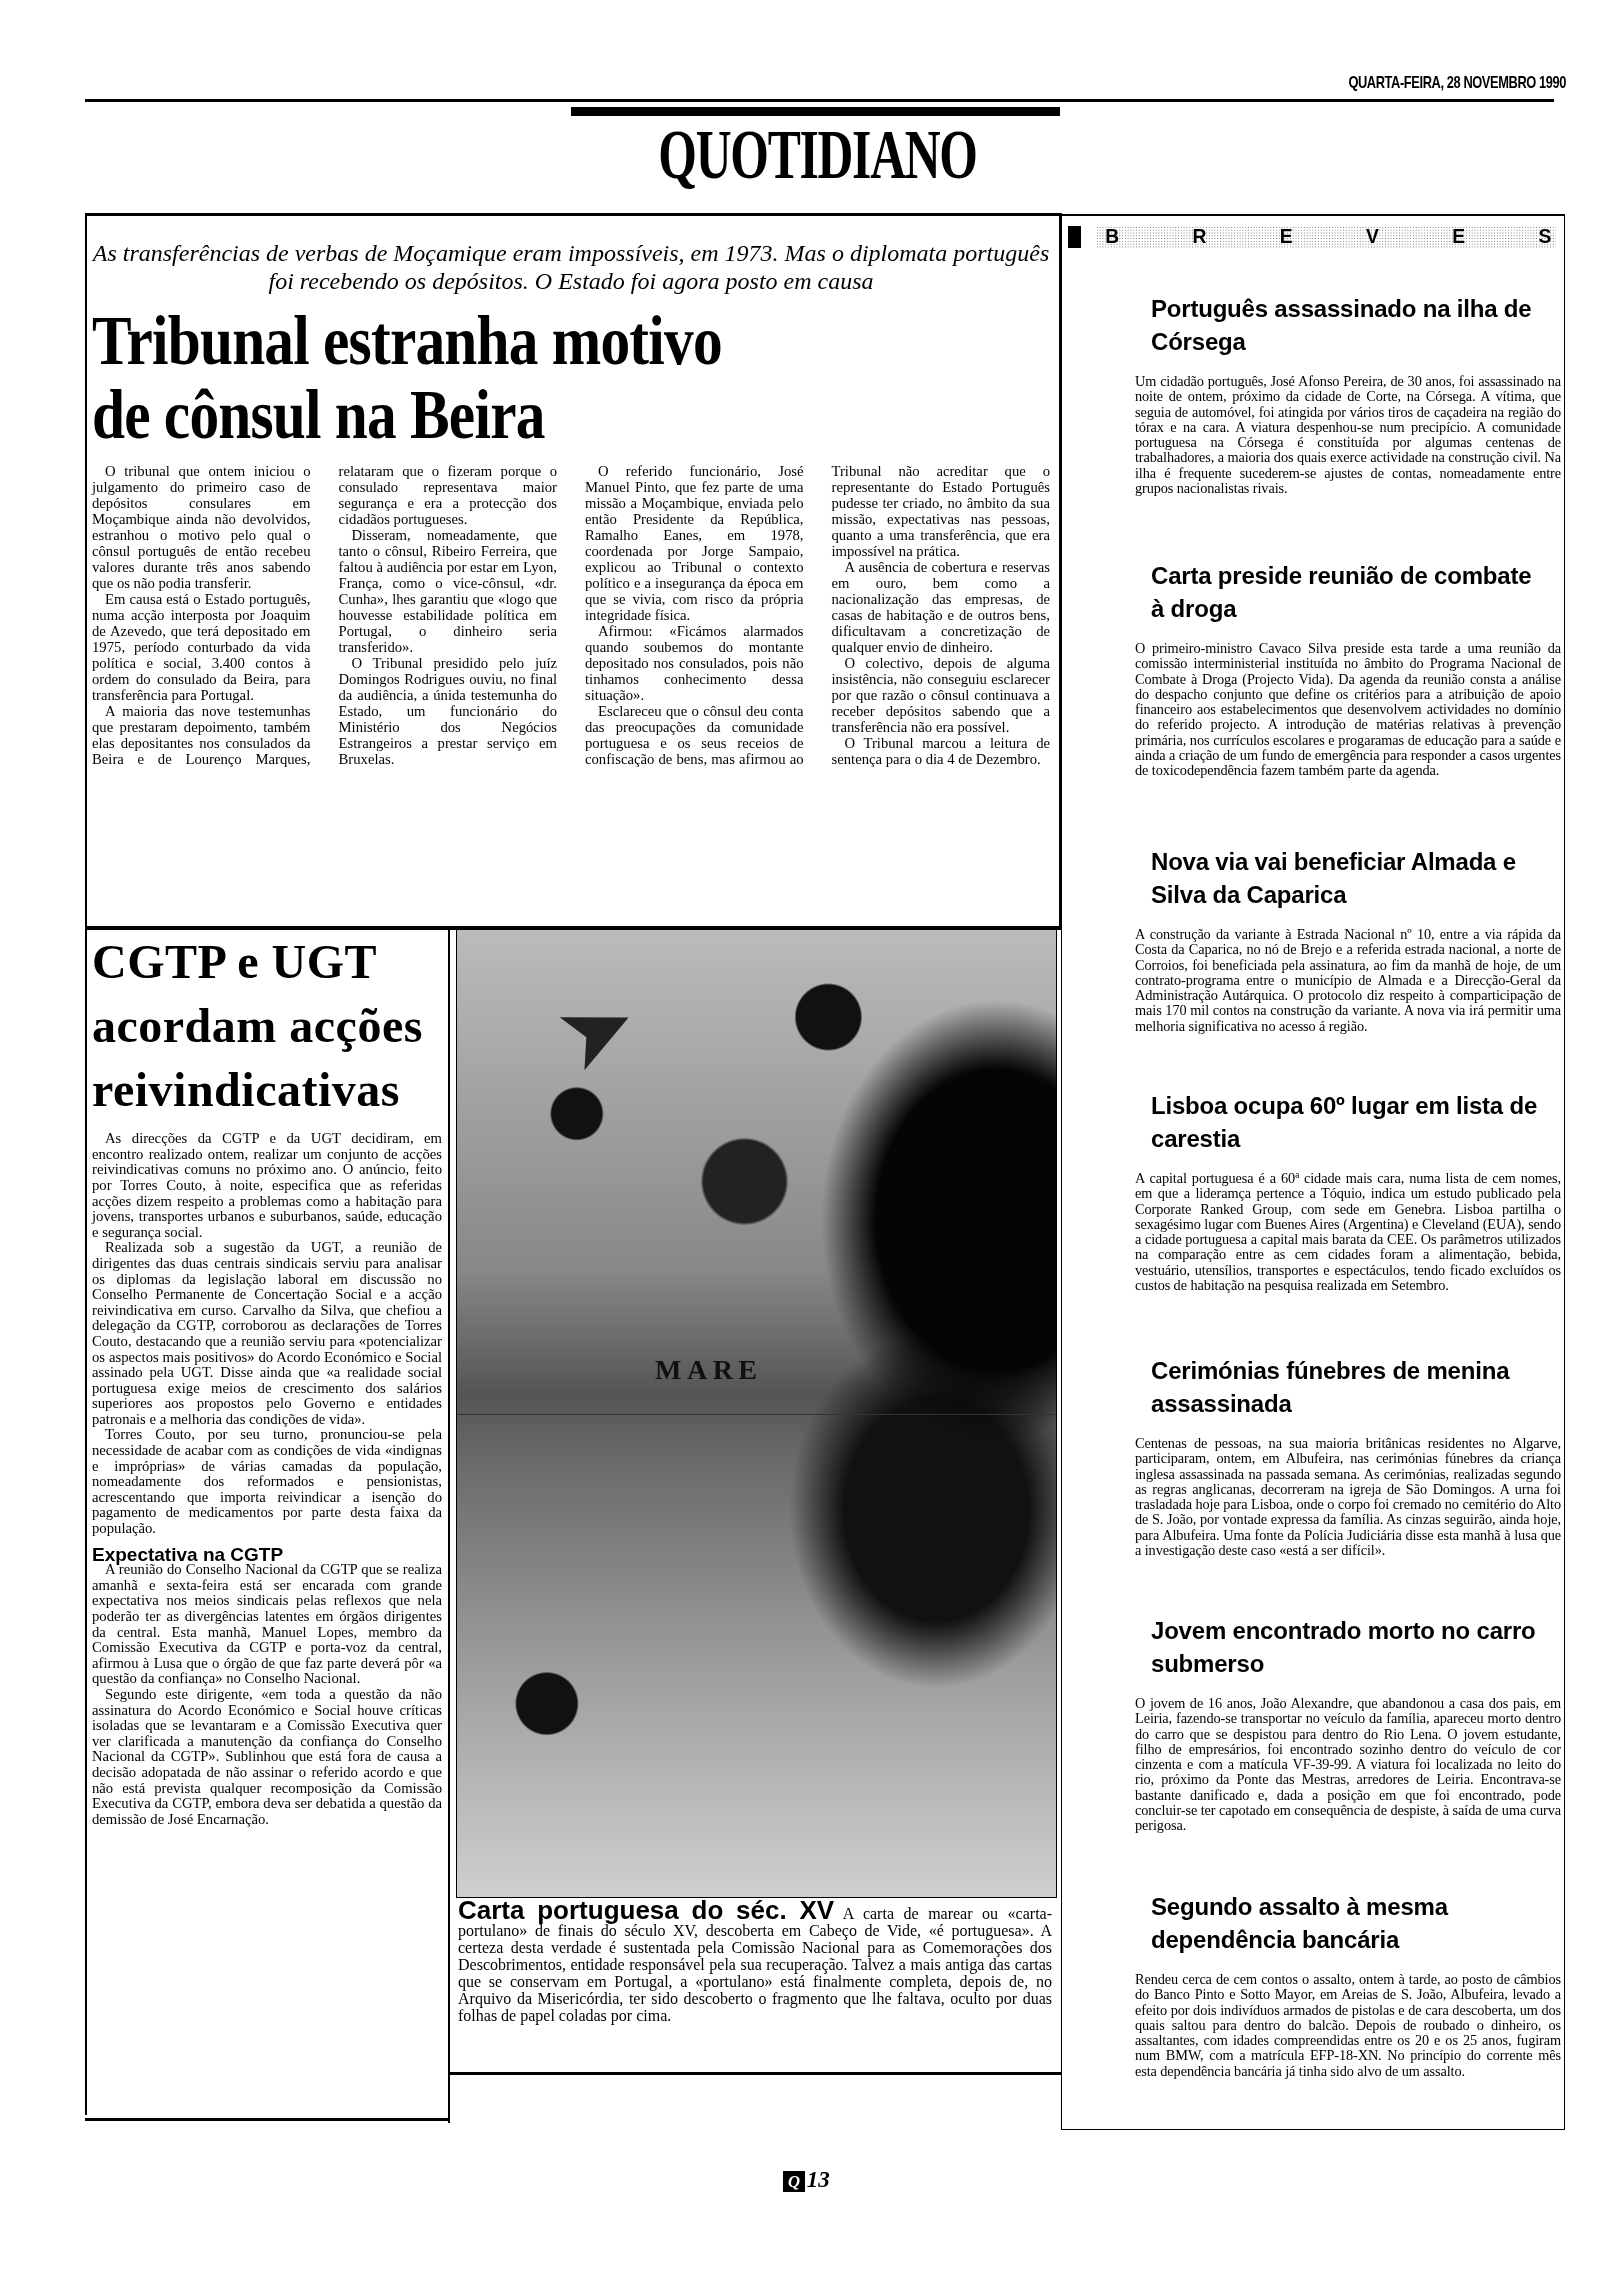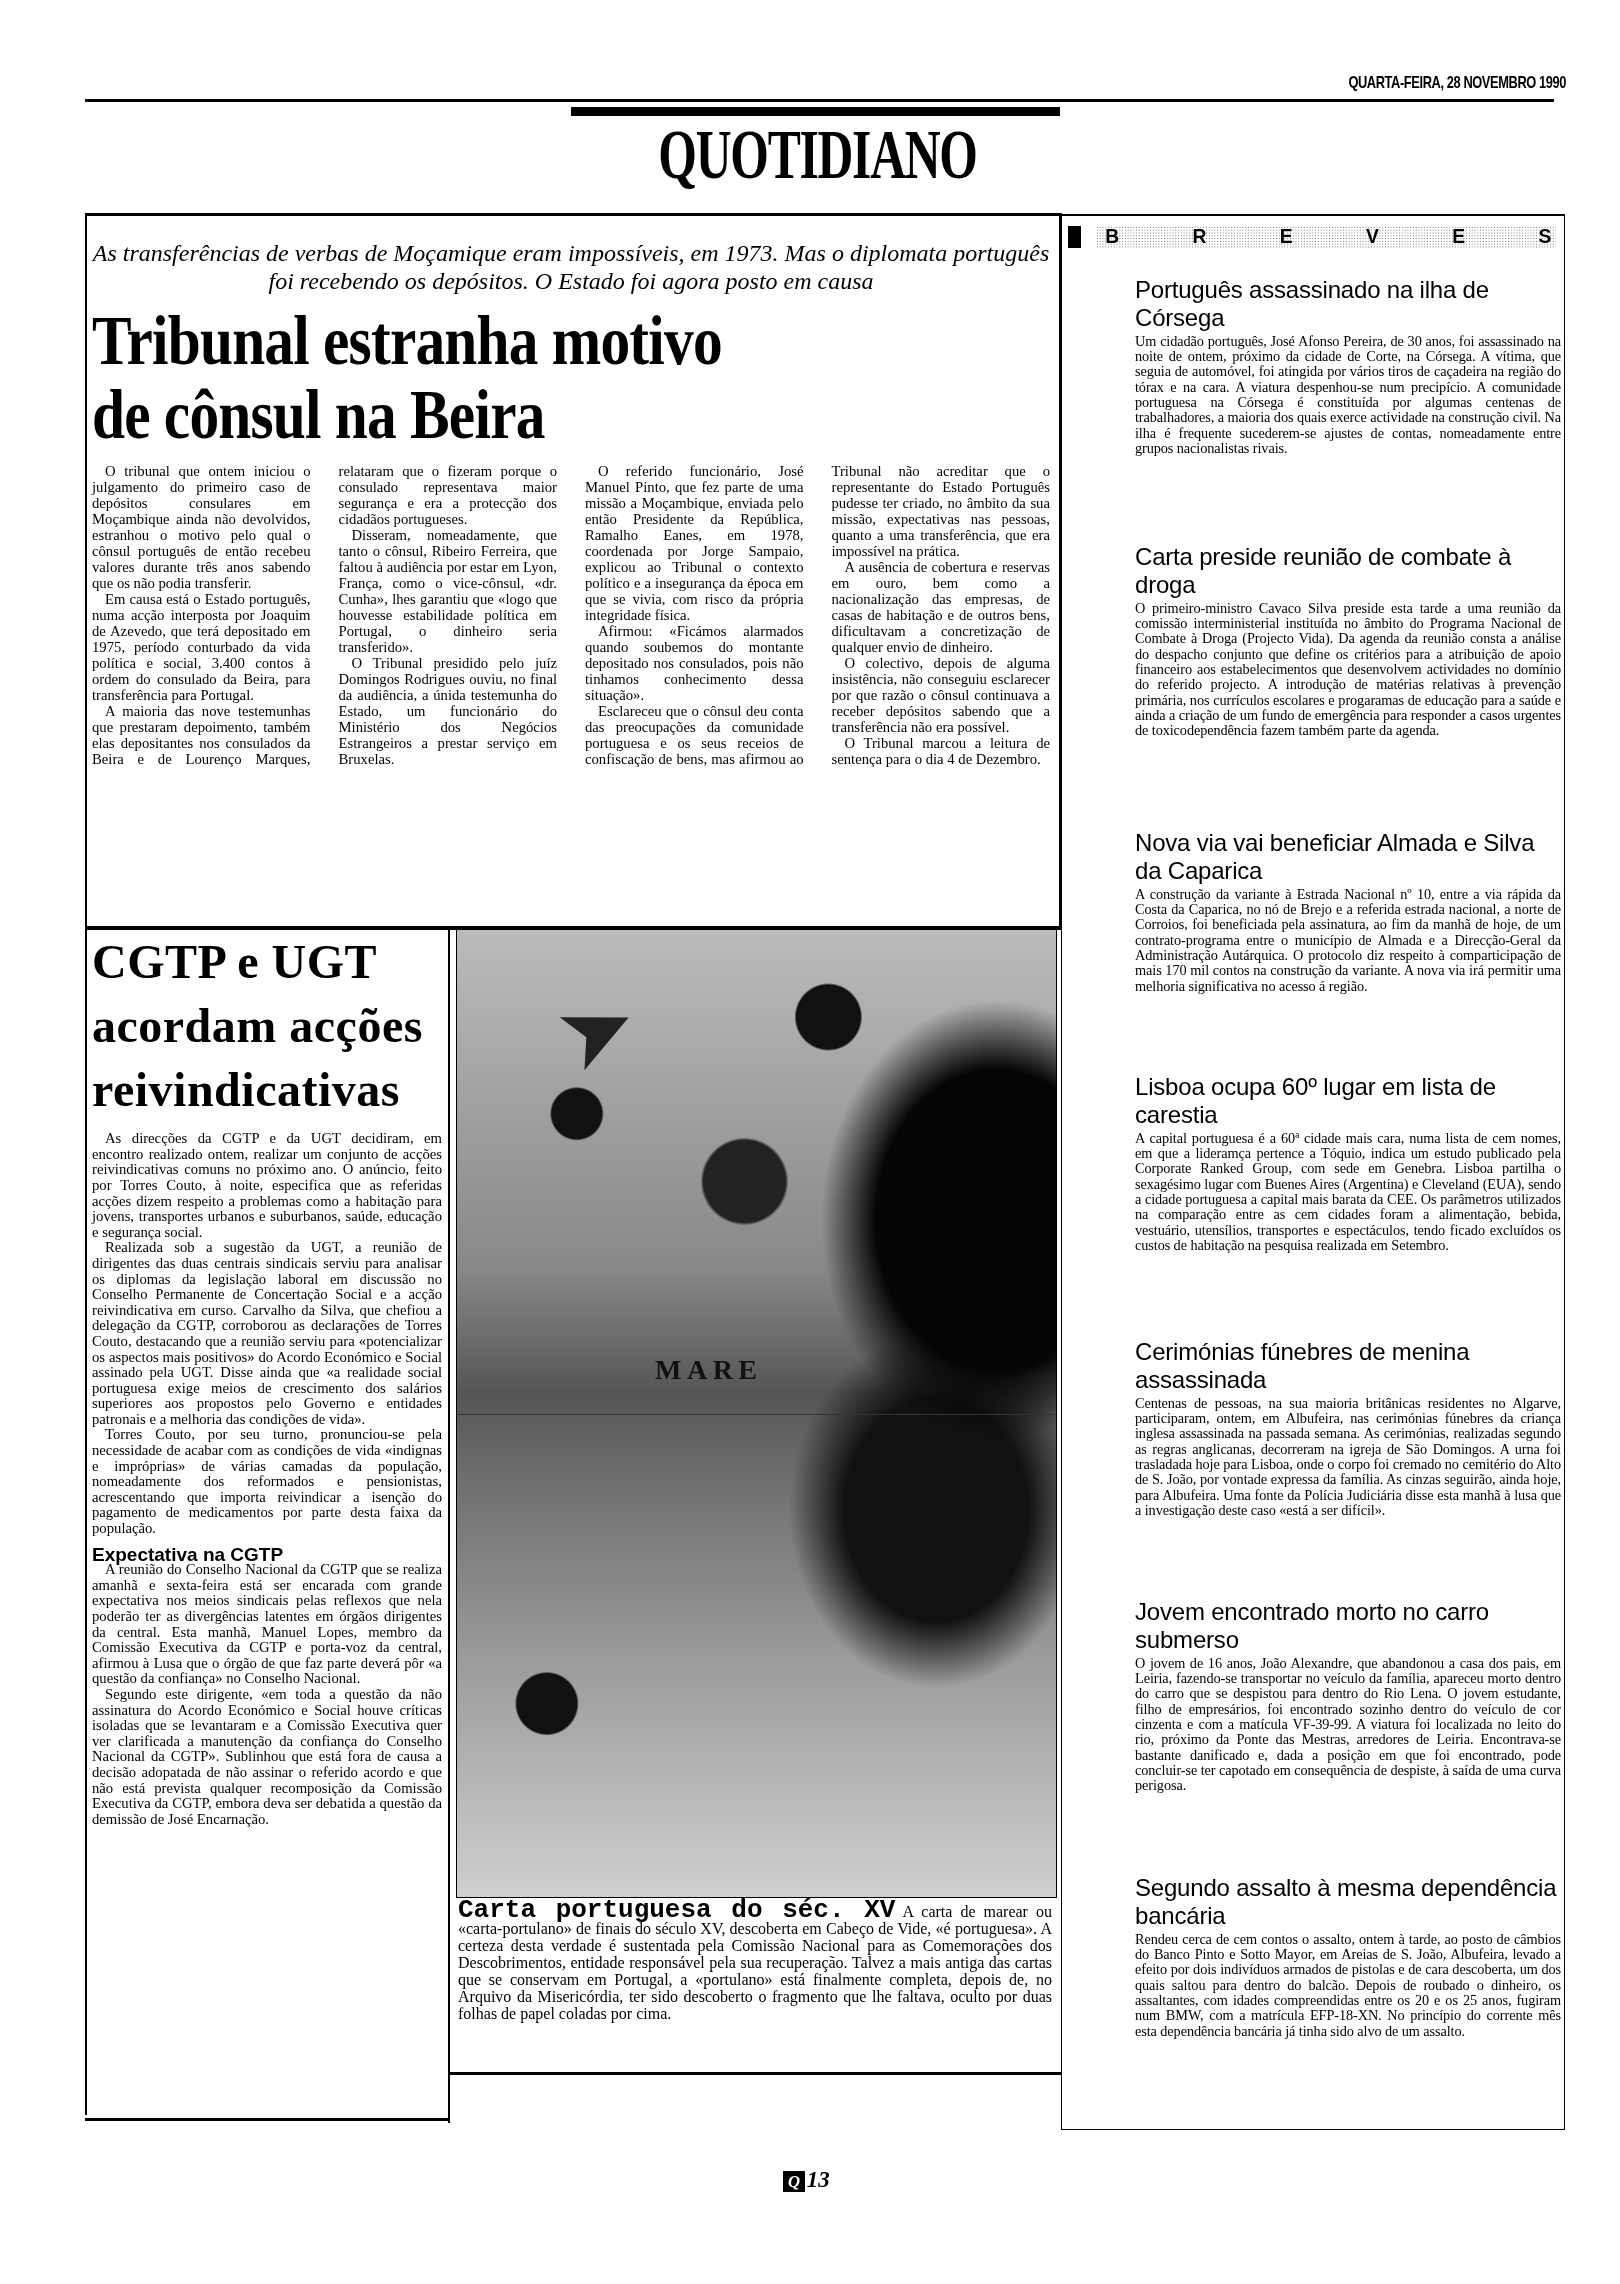--- a/index.html
+++ b/index.html
@@ -44,36 +44,36 @@
              radial-gradient(circle at 48% 26%, #222 0 41px, transparent 44px),
              radial-gradient(ellipse at 90% 30%, #050505 0 120px, transparent 175px),
              radial-gradient(ellipse at 80% 60%, #111 0 92px, transparent 147px),
              linear-gradient(180deg, #bbb 0%, #888 35%, #555 48%, #6a6a6a 55%, #9a9a9a 75%, #cfcfcf 100%);
            overflow:hidden; }
   .photo .fold { position:absolute; left:0; top:50%; width:100%; height:1.4px; background:#333; }
   .photo .make { position:absolute; left:198px; top:424px; font-size:28px; letter-spacing:5.5px;
            color:#111; font-weight:bold; }
   .photo .arrow { position:absolute; left:101px; top:46px; font-size:92px; color:#222; transform:rotate(-25deg); }
   .caption { left:458px; top:1902px; width:594px; font-size:16px; line-height:17px; text-align:justify; }
-  .caption .cap-title { font-family:Liberation Mono, monospace; font-weight:bold; font-size:26px; }
+  .caption .cap-title { font-family:Liberation Sans, sans-serif; font-weight:bold; font-size:26px; }
   .photo-bottom { left:449px; top:2072px; width:612px; height:2.8px; background:#000; }
   .page-num { left:783px; top:2167px; font-size:23px; font-style:italic; font-weight:bold; }
   .page-num .logo { display:inline-block; width:22px; height:21px; background:#000; color:#fff;
            font-size:16.6px; text-align:center; line-height:21px; margin-right:1.8px; vertical-align:middle; }
 
   
   .breves-frame { left:1061px; top:214px; width:504px; height:1916px; border:1.8px solid #000; border-top-width:2.8px; box-sizing:border-box; }
   .breves-head { left:1068px; top:226px; width:490px; height:23px; }
   .breves-head .sq { position:absolute; left:0; top:0; width:13px; height:22px; background:#000; }
   .breves-head .band { position:absolute; left:28px; top:0; width:460px; height:22px;
           background-image:radial-gradient(#777 0.5px, transparent 0.7px); background-size:2.8px 2.8px;
           display:flex; justify-content:space-between; align-items:center; padding:0 4.6px 0 9.2px; box-sizing:border-box;
           font-family:"Liberation Sans", sans-serif; font-weight:bold; font-size:19.3px; }
   .brief { position:absolute; left:1135px; width:426px; }
-  .brief h4 { margin:0; font-family:"Liberation Sans", sans-serif; font-weight:normal; font-size:24px; line-height:28px;
+  .brief h4 { margin:16px; font-family:"Liberation Sans", sans-serif; font-weight:bold; font-size:24px; line-height:33px;
           letter-spacing:-0.2px; }
   .brief p { margin:1.8px 0 0 0; font-size:14.3px; line-height:15.3px; text-align:justify; letter-spacing:-0.1px; }
 </style>
 </head>
 <body>
 
 <div class="abs date">QUARTA-FEIRA, 28 NOVEMBRO 1990</div>
 <div class="abs rule-top"></div>
 <div class="abs kicker-bar"></div>
 <div class="abs section-title">QUOTIDIANO</div>

